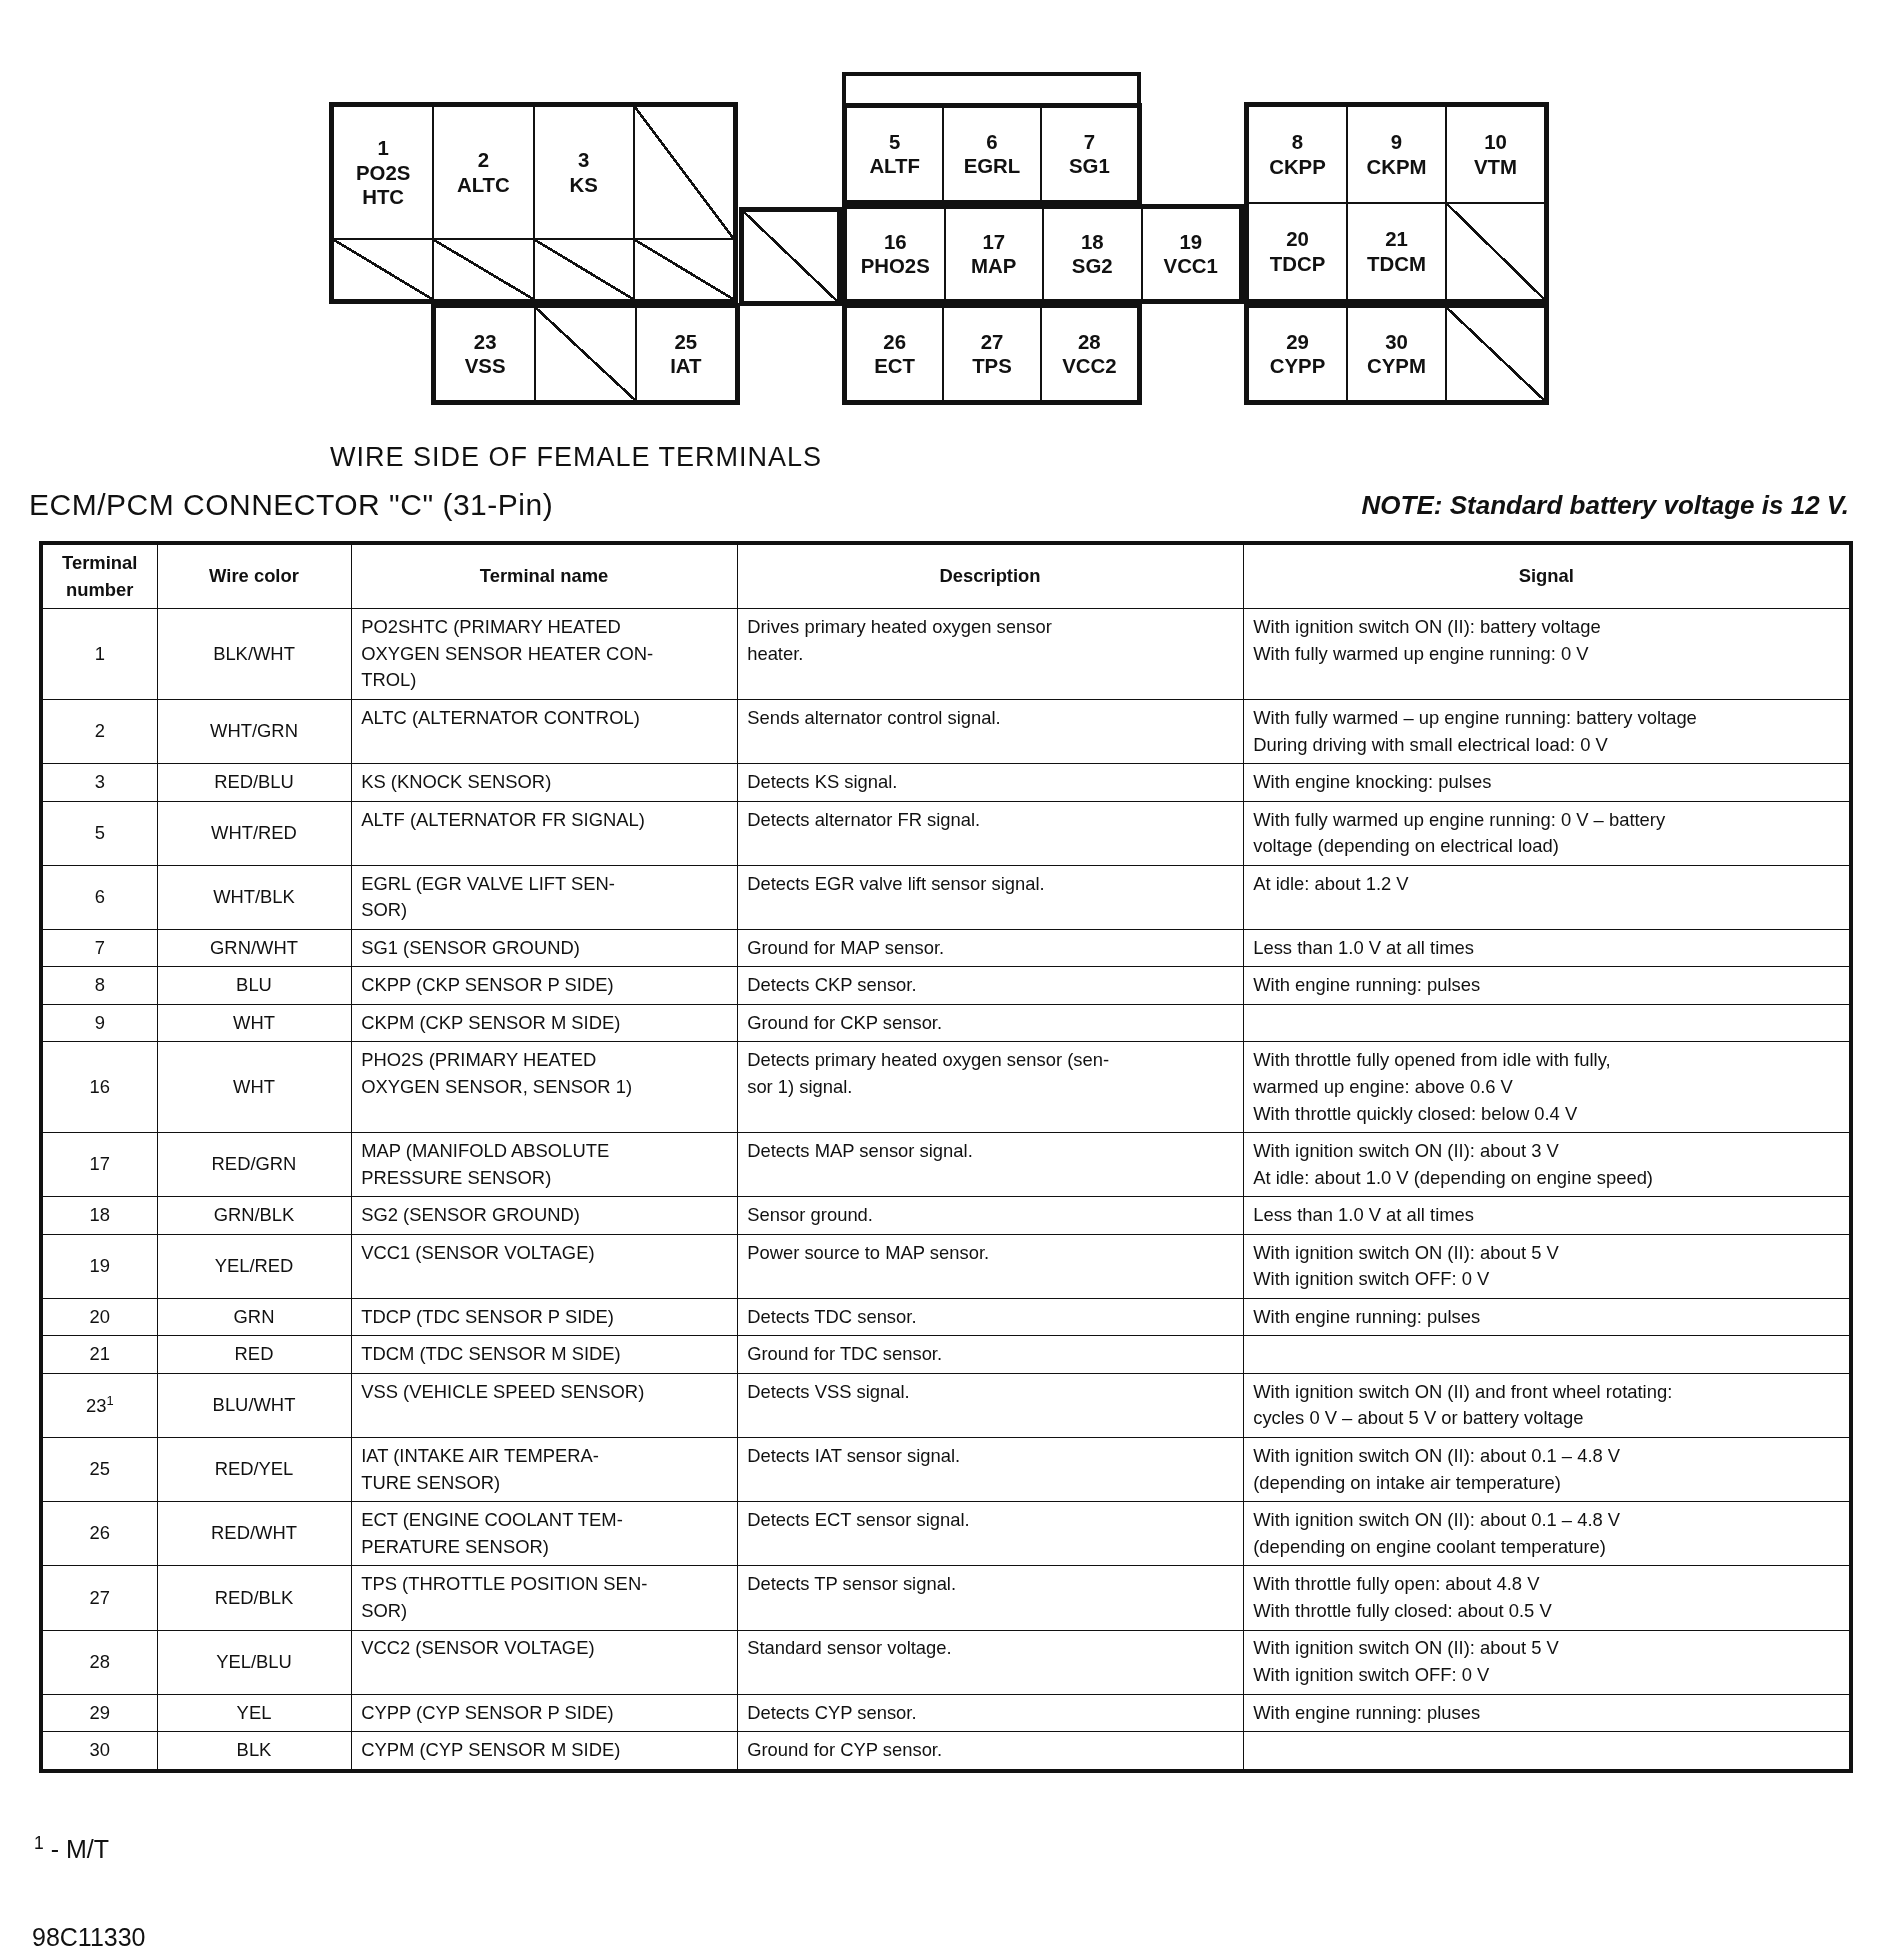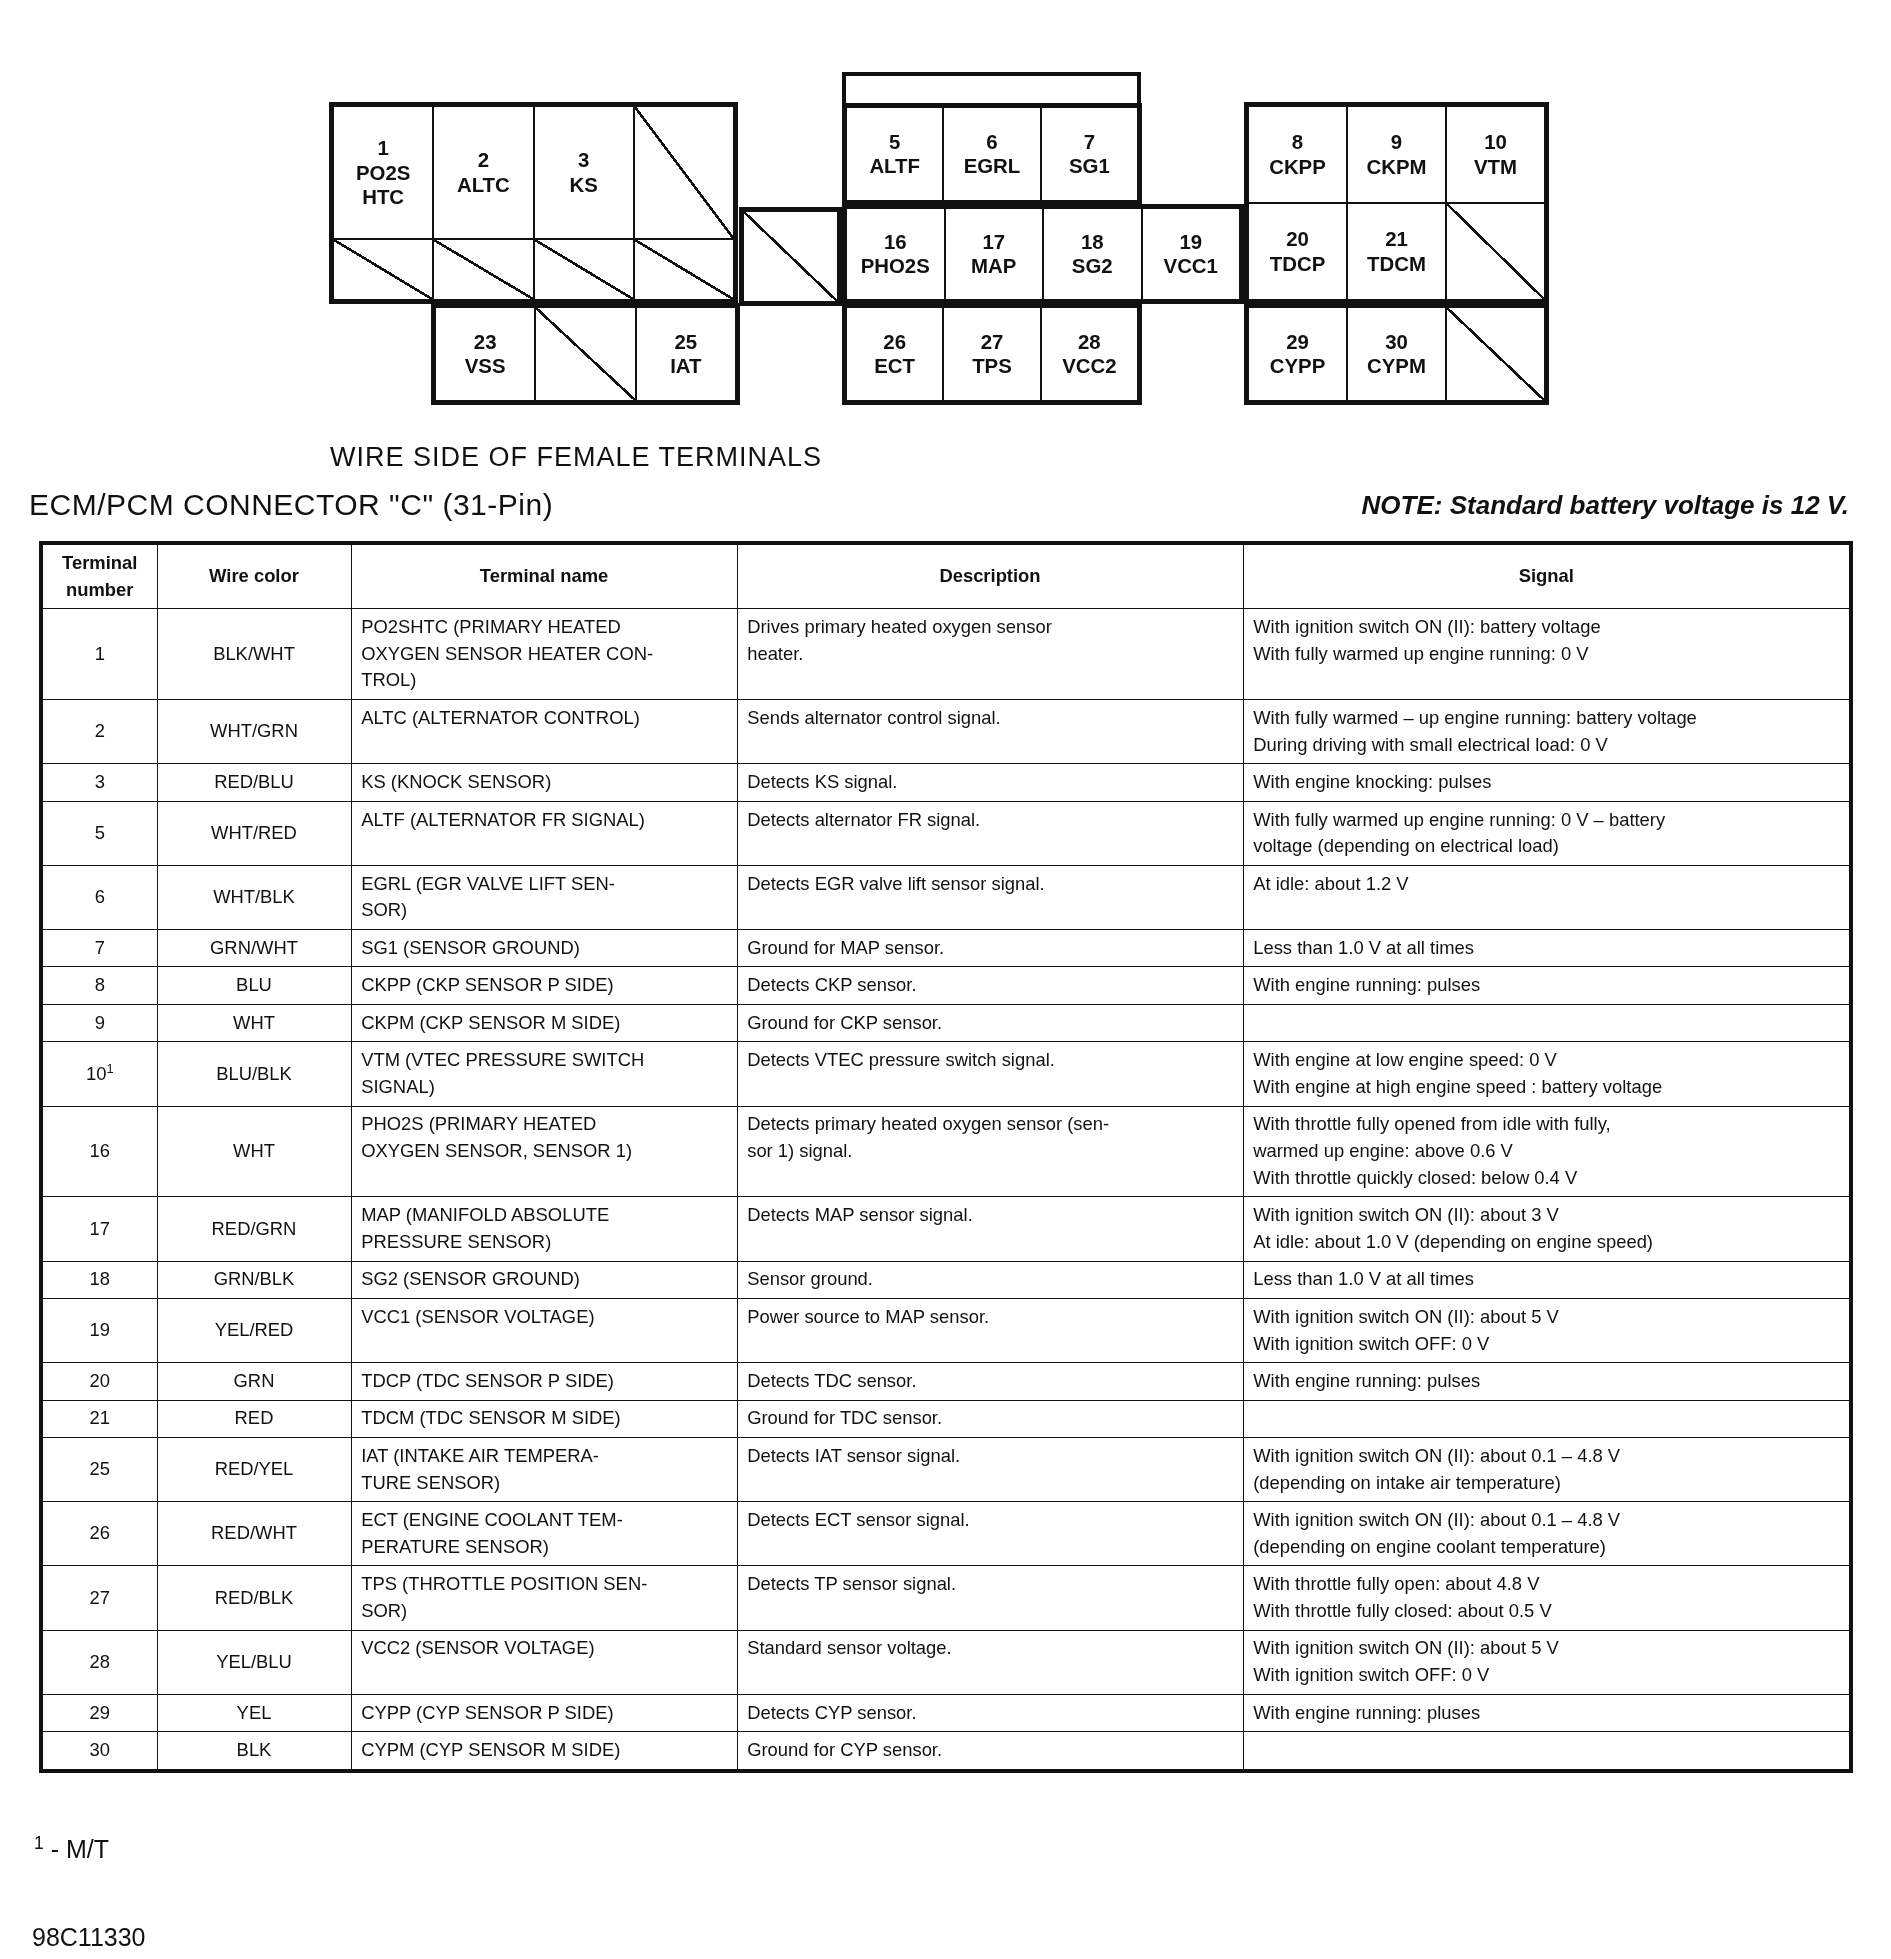--- a/index.html
+++ b/index.html
@@ -320,29 +320,20 @@
           <td class="c-txt">With engine running: pulses</td>
         </tr>
         <tr>
           <td class="c-num">9</td>
           <td class="c-wire">WHT</td>
           <td class="c-txt">CKPM (CKP SENSOR M SIDE)</td>
           <td class="c-txt">Ground for CKP sensor.</td>
           <td class="c-txt"></td>
         </tr>
         <tr>
-          <td class="c-num">10<sup>1</sup></td>
-          <td class="c-wire">BLU/BLK</td>
-          <td class="c-txt">VTM (VTEC PRESSURE SWITCH
-SIGNAL)</td>
-          <td class="c-txt">Detects VTEC pressure switch signal.</td>
-          <td class="c-txt">With engine at low engine speed: 0 V
-With engine at high engine speed : battery voltage</td>
-        </tr>
-        <tr>
           <td class="c-num">16</td>
           <td class="c-wire">WHT</td>
           <td class="c-txt">PHO2S (PRIMARY HEATED
 OXYGEN SENSOR, SENSOR 1)</td>
           <td class="c-txt">Detects primary heated oxygen sensor (sen-
 sor 1) signal.</td>
           <td class="c-txt">With throttle fully opened from idle with fully,
 warmed up engine: above 0.6 V
 With throttle quickly closed: below 0.4 V</td>
         </tr>
@@ -378,20 +369,28 @@
           <td class="c-txt">With engine running: pulses</td>
         </tr>
         <tr>
           <td class="c-num">21</td>
           <td class="c-wire">RED</td>
           <td class="c-txt">TDCM (TDC SENSOR M SIDE)</td>
           <td class="c-txt">Ground for TDC sensor.</td>
           <td class="c-txt"></td>
         </tr>
         <tr>
+          <td class="c-num">23<sup>1</sup></td>
+          <td class="c-wire">BLU/WHT</td>
+          <td class="c-txt">VSS (VEHICLE SPEED SENSOR)</td>
+          <td class="c-txt">Detects VSS signal.</td>
+          <td class="c-txt">With ignition switch ON (II) and front wheel rotating:
+cycles 0 V – about 5 V or battery voltage</td>
+        </tr>
+        <tr>
           <td class="c-num">25</td>
           <td class="c-wire">RED/YEL</td>
           <td class="c-txt">IAT (INTAKE AIR TEMPERA-
 TURE SENSOR)</td>
           <td class="c-txt">Detects IAT sensor signal.</td>
           <td class="c-txt">With ignition switch ON (II): about 0.1 – 4.8 V
 (depending on intake air temperature)</td>
         </tr>
         <tr>
           <td class="c-num">26</td>

